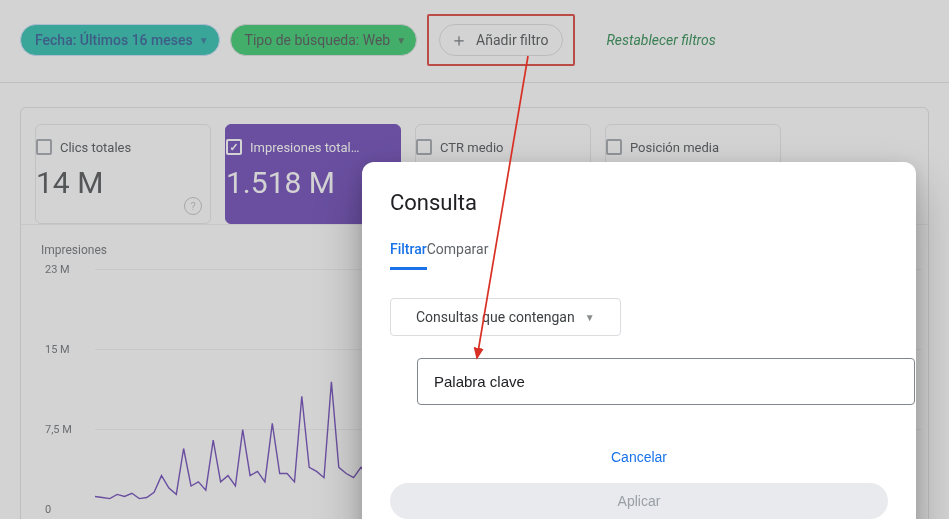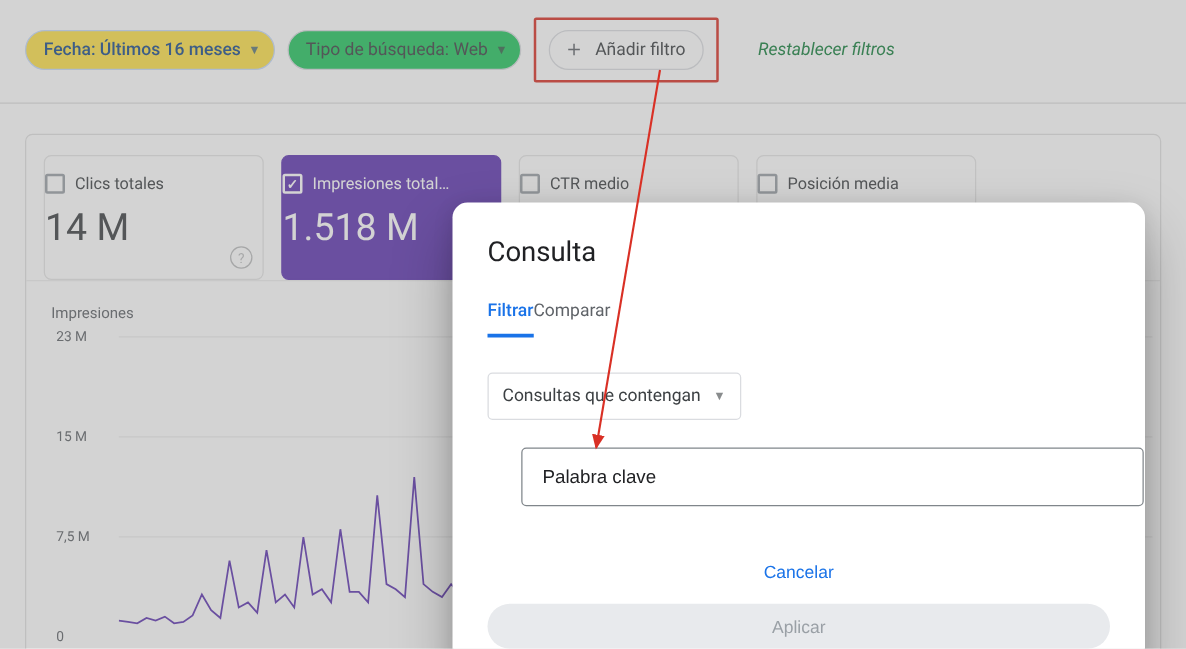--- a/index.html
+++ b/index.html
@@ -25,21 +25,21 @@
       padding: 0 10px 0 14px;
       border-radius: 16px;
       border: 1px solid #dadce0;
       background: #22c55e;
       font-size: 14px;
       color: #3c4043;
       cursor: pointer;
       gap: 6px;
     }
     .chip.date {
-      background: #fde047;
+      background: #14b8a6;
       border-color: #c6dafa;
       color: #1a4b8a;
       font-weight: 500;
     }
     .chip .caret { font-size: 10px; opacity: .7; }
     .add-filter-chip {
       display: inline-flex;
       align-items: center;
       gap: 8px;
       height: 32px;
@@ -175,21 +175,21 @@
       color: #1a73e8;
       font-weight: 500;
       border-bottom: 3px solid #1a73e8;
     }
     .select-field {
       display: inline-flex;
       align-items: center;
       gap: 10px;
       border: 1px solid #dadce0;
       border-radius: 4px;
-      padding: 10px 11px;
+      padding: 10px 25px;
       font-size: 14px;
       color: #3c4043;
       cursor: pointer;
       margin-bottom: 22px;
     }
     .select-field .caret { font-size: 10px; opacity: .6; }
     .text-input {
       width: 100%;
       border: 1px solid #80868b;
       border-radius: 4px;

